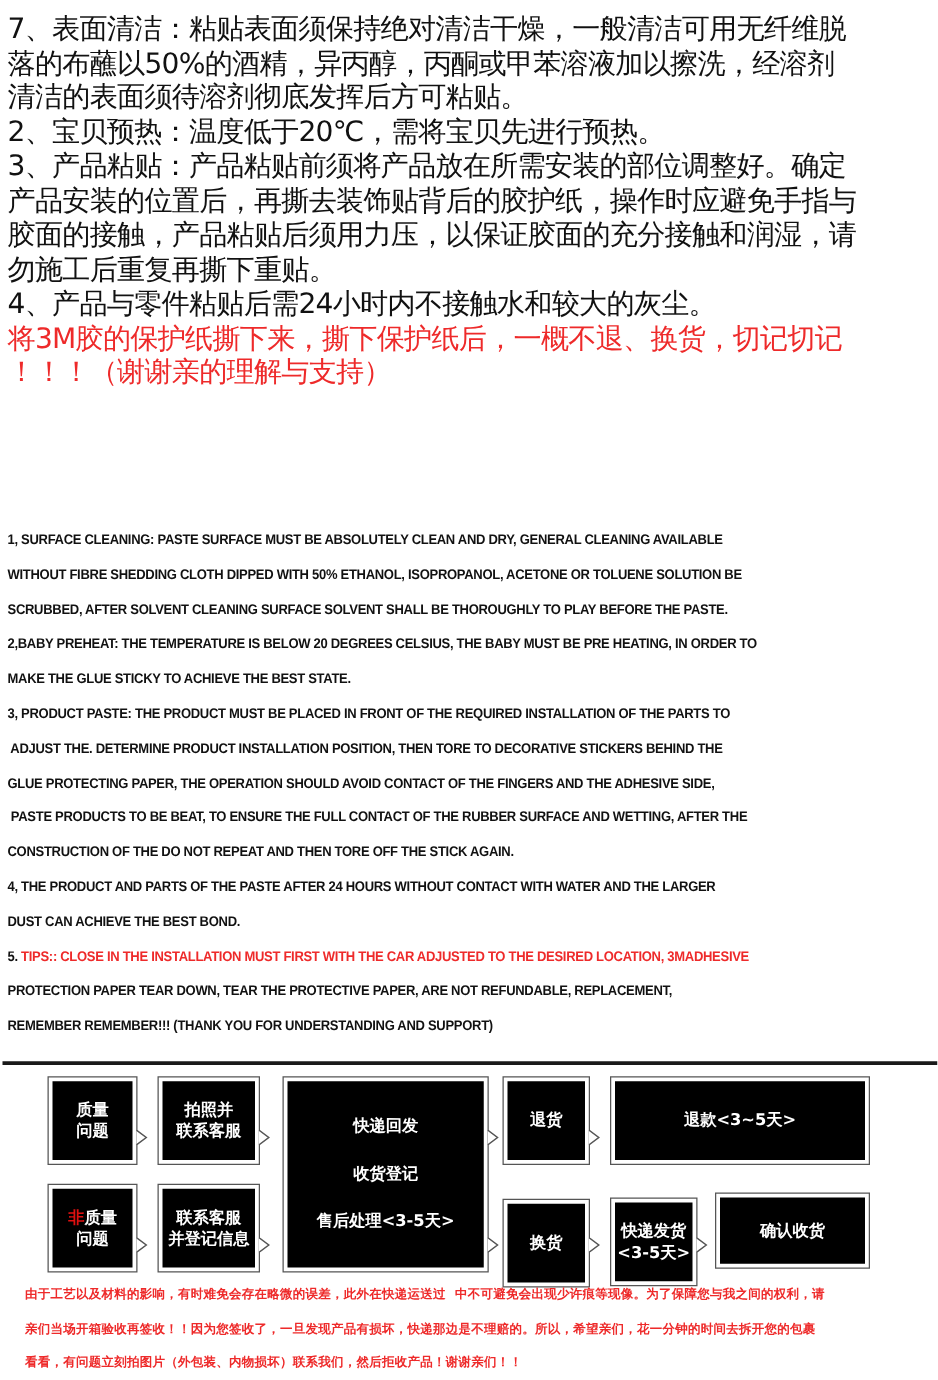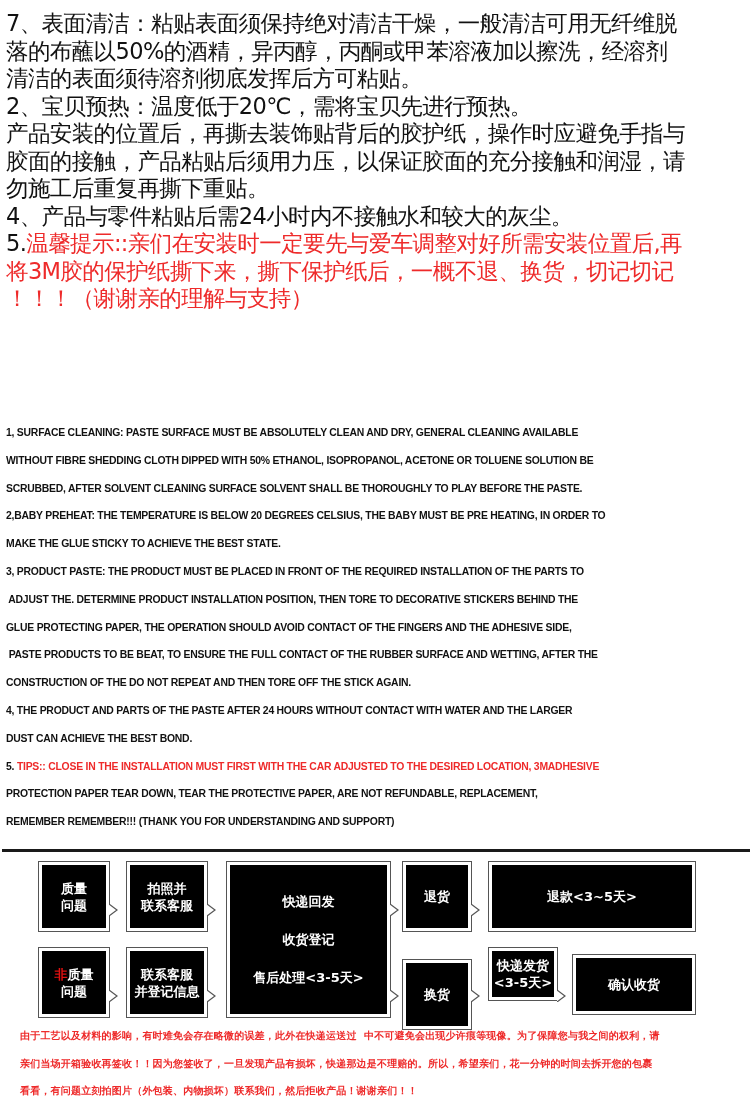--- a/index.html
+++ b/index.html
@@ -32,27 +32,25 @@
     .note-line { color: #ee2a2a; font-size: 10px; line-height: 27.5px; white-space: nowrap; letter-spacing: 0.2px; font-weight: bold; }
   </style>
 </head>
 <body>
 
 <div class="cn-block">
   <div class="cn-line">7、表面清洁：粘贴表面须保持绝对清洁干燥，一般清洁可用无纤维脱</div>
   <div class="cn-line">落的布蘸以50%的酒精，异丙醇，丙酮或甲苯溶液加以擦洗，经溶剂</div>
   <div class="cn-line">清洁的表面须待溶剂彻底发挥后方可粘贴。</div>
   <div class="cn-line">2、宝贝预热：温度低于20℃，需将宝贝先进行预热。</div>
+  <div class="cn-line">3、产品粘贴：产品粘贴前须将产品放在所需安装的部位调整好。确定</div>
   <div class="cn-line">产品安装的位置后，再撕去装饰贴背后的胶护纸，操作时应避免手指与</div>
   <div class="cn-line">胶面的接触，产品粘贴后须用力压，以保证胶面的充分接触和润湿，请</div>
   <div class="cn-line">勿施工后重复再撕下重贴。</div>
   <div class="cn-line">4、产品与零件粘贴后需24小时内不接触水和较大的灰尘。</div>
-  <div class="cn-line">
-    <span>5.</span><span class="red">温馨提示::亲们在安装时一定要先与爱车调整对好所需安装位置后,再</span>
-  </div>
   <div class="cn-line red">将3M胶的保护纸撕下来，撕下保护纸后，一概不退、换货，切记切记</div>
   <div class="cn-line red">！！！（谢谢亲的理解与支持）</div>
 </div>
 
 <div class="en-block">
   <div class="en-line">1, SURFACE CLEANING: PASTE SURFACE MUST BE ABSOLUTELY CLEAN AND DRY, GENERAL CLEANING AVAILABLE</div>
   <div class="en-line">WITHOUT FIBRE SHEDDING CLOTH DIPPED WITH 50% ETHANOL, ISOPROPANOL, ACETONE OR TOLUENE SOLUTION BE</div>
   <div class="en-line">SCRUBBED, AFTER SOLVENT CLEANING SURFACE SOLVENT SHALL BE THOROUGHLY TO PLAY BEFORE THE PASTE.</div>
   <div class="en-line">2,BABY PREHEAT: THE TEMPERATURE IS BELOW 20 DEGREES CELSIUS, THE BABY MUST BE PRE HEATING, IN ORDER TO</div>
   <div class="en-line">MAKE THE GLUE STICKY TO ACHIEVE THE BEST STATE.</div>
@@ -161,21 +159,21 @@
     <div class="box-inner">
       <span>换货</span>
     </div>
   </div>
   <div class="arrow" style="left:471px; top:138px;">
     <svg width="10" height="12">
         <polyline points="0,0 8,6 0,12" fill="#fff" stroke="#555" stroke-width="1.2"></polyline>
       </svg>
   </div>
 
-  <div class="box" style="left:488px; top:95px; width:70px; height:54px;">
+  <div class="box" style="left:488px; top:106px; width:70px; height:71px;">
     <div class="box-inner">
       <span>快递发货</span>
       <span>&lt;3-5天&gt;</span>
     </div>
   </div>
   <div class="arrow" style="left:557px; top:138px;">
     <svg width="10" height="12">
         <polyline points="0,0 8,6 0,12" fill="#fff" stroke="#555" stroke-width="1.2"></polyline>
       </svg>
   </div>

